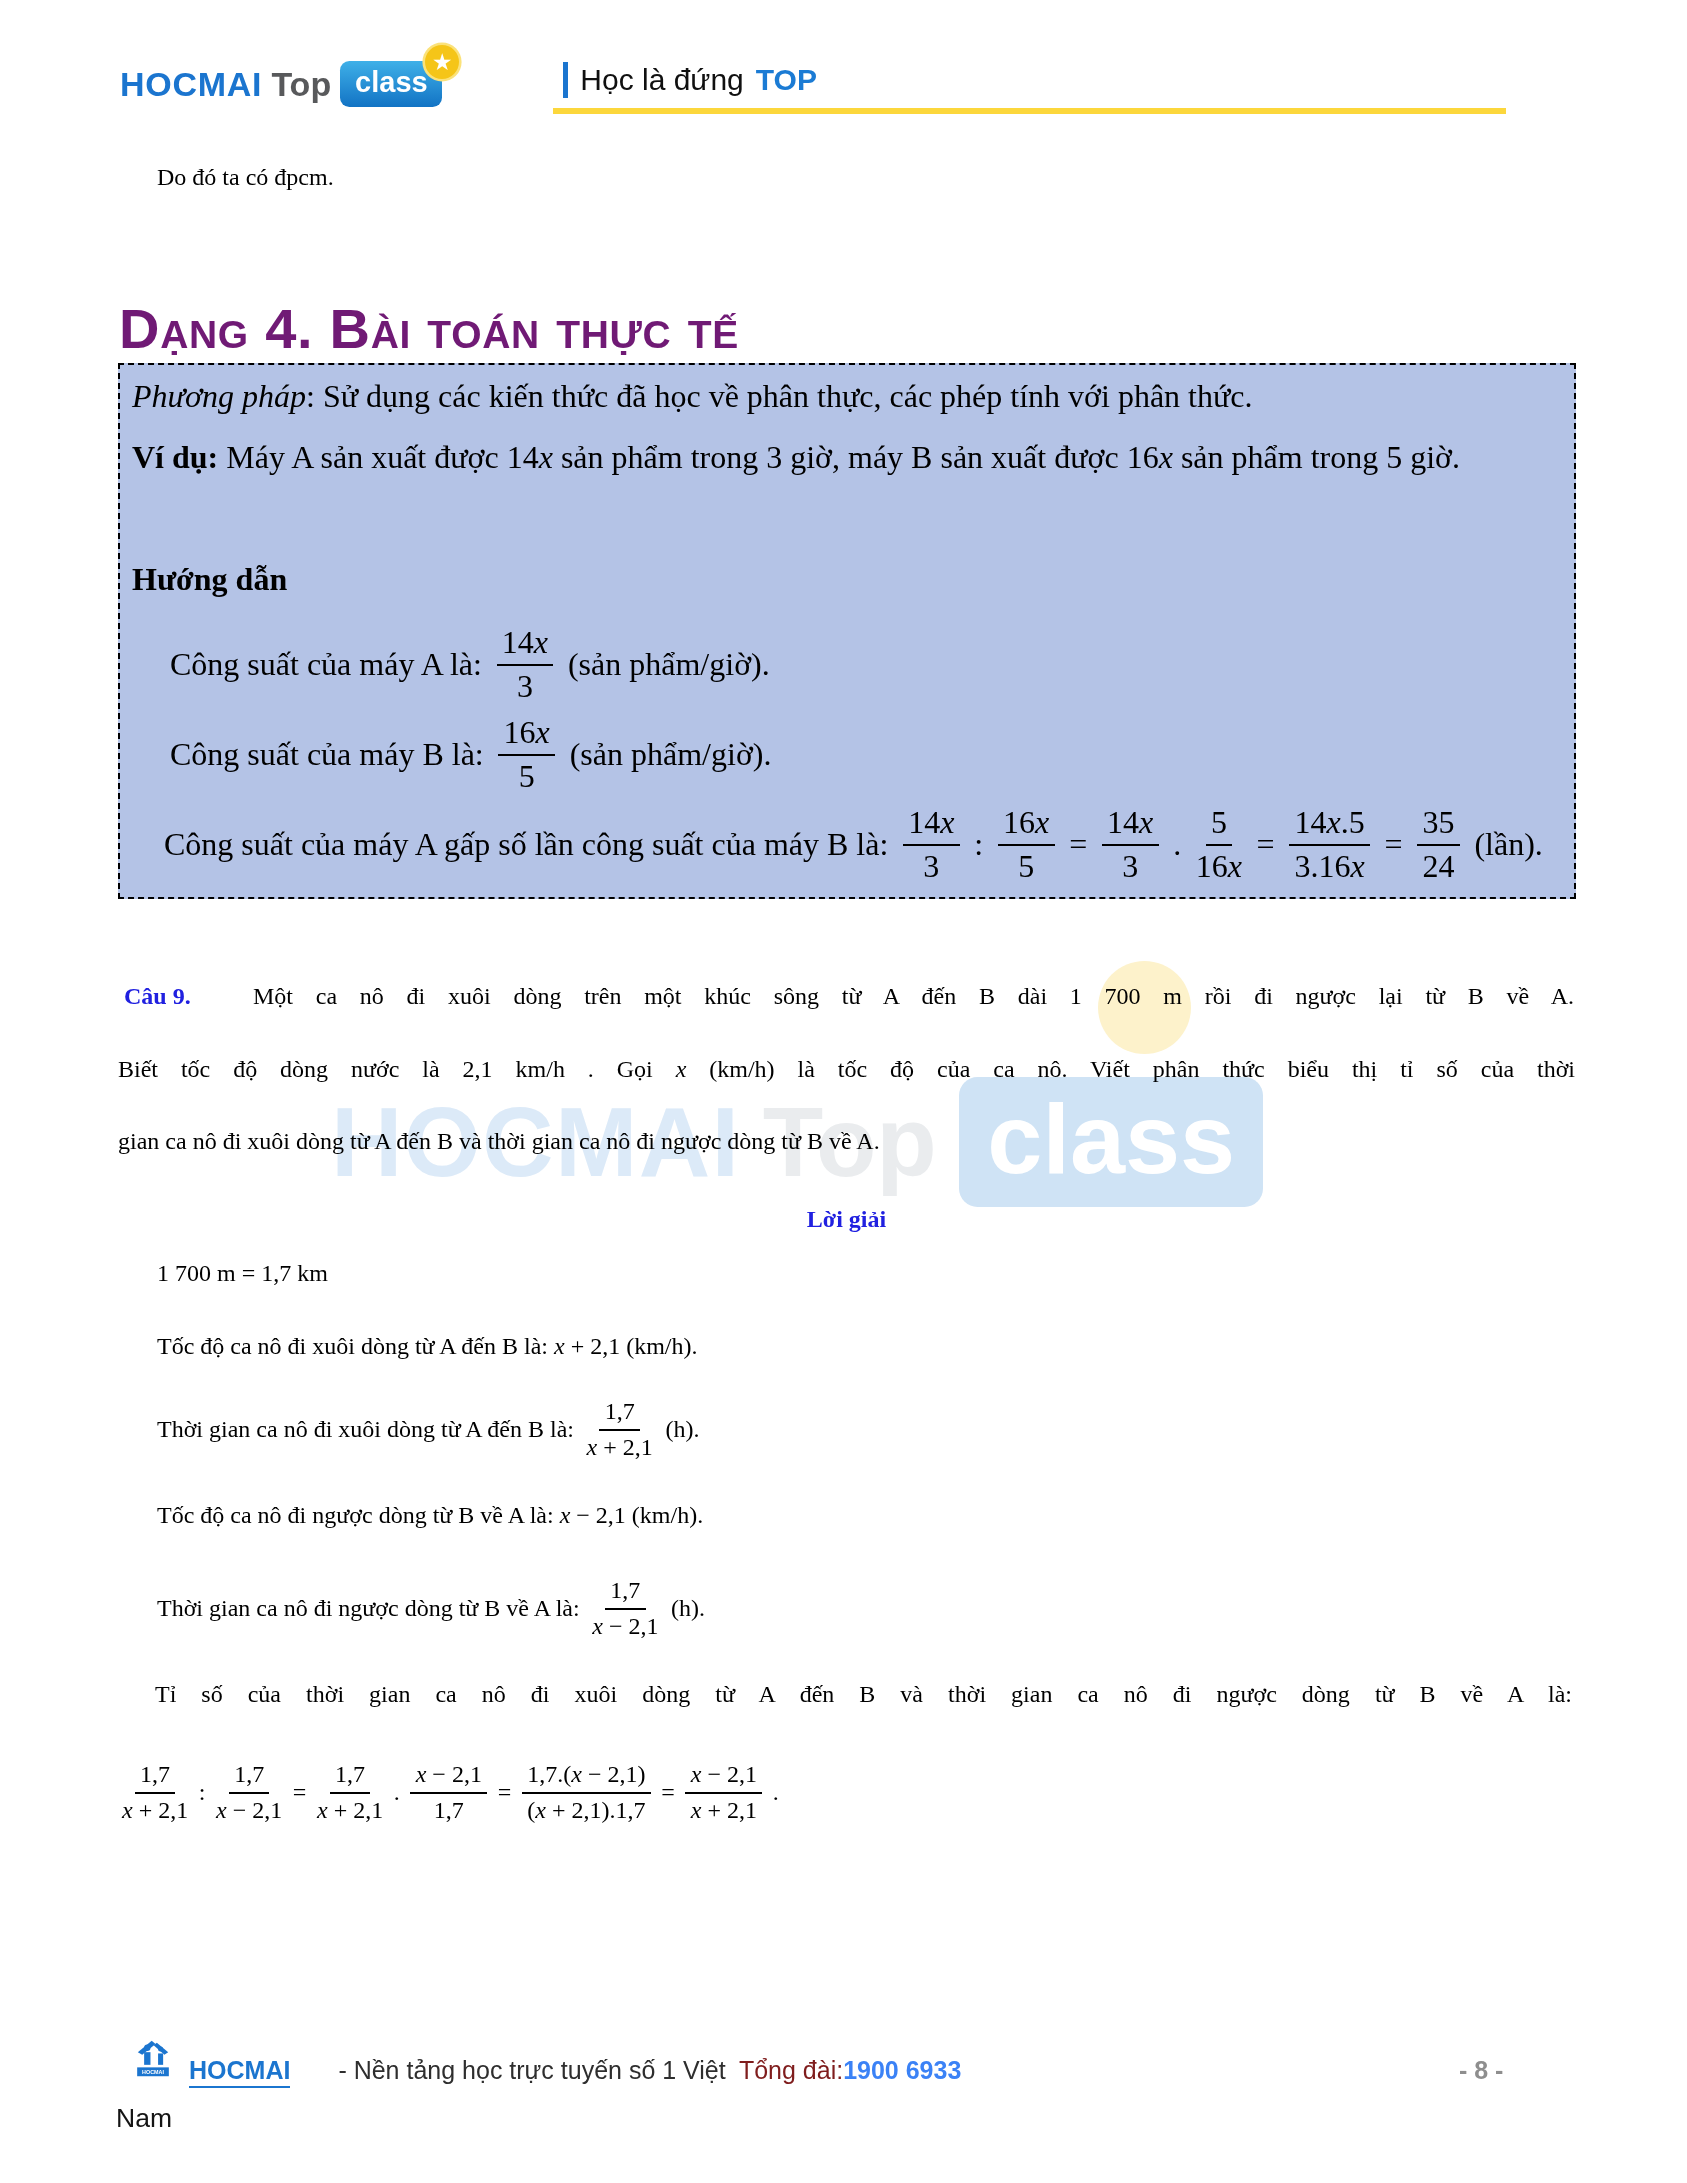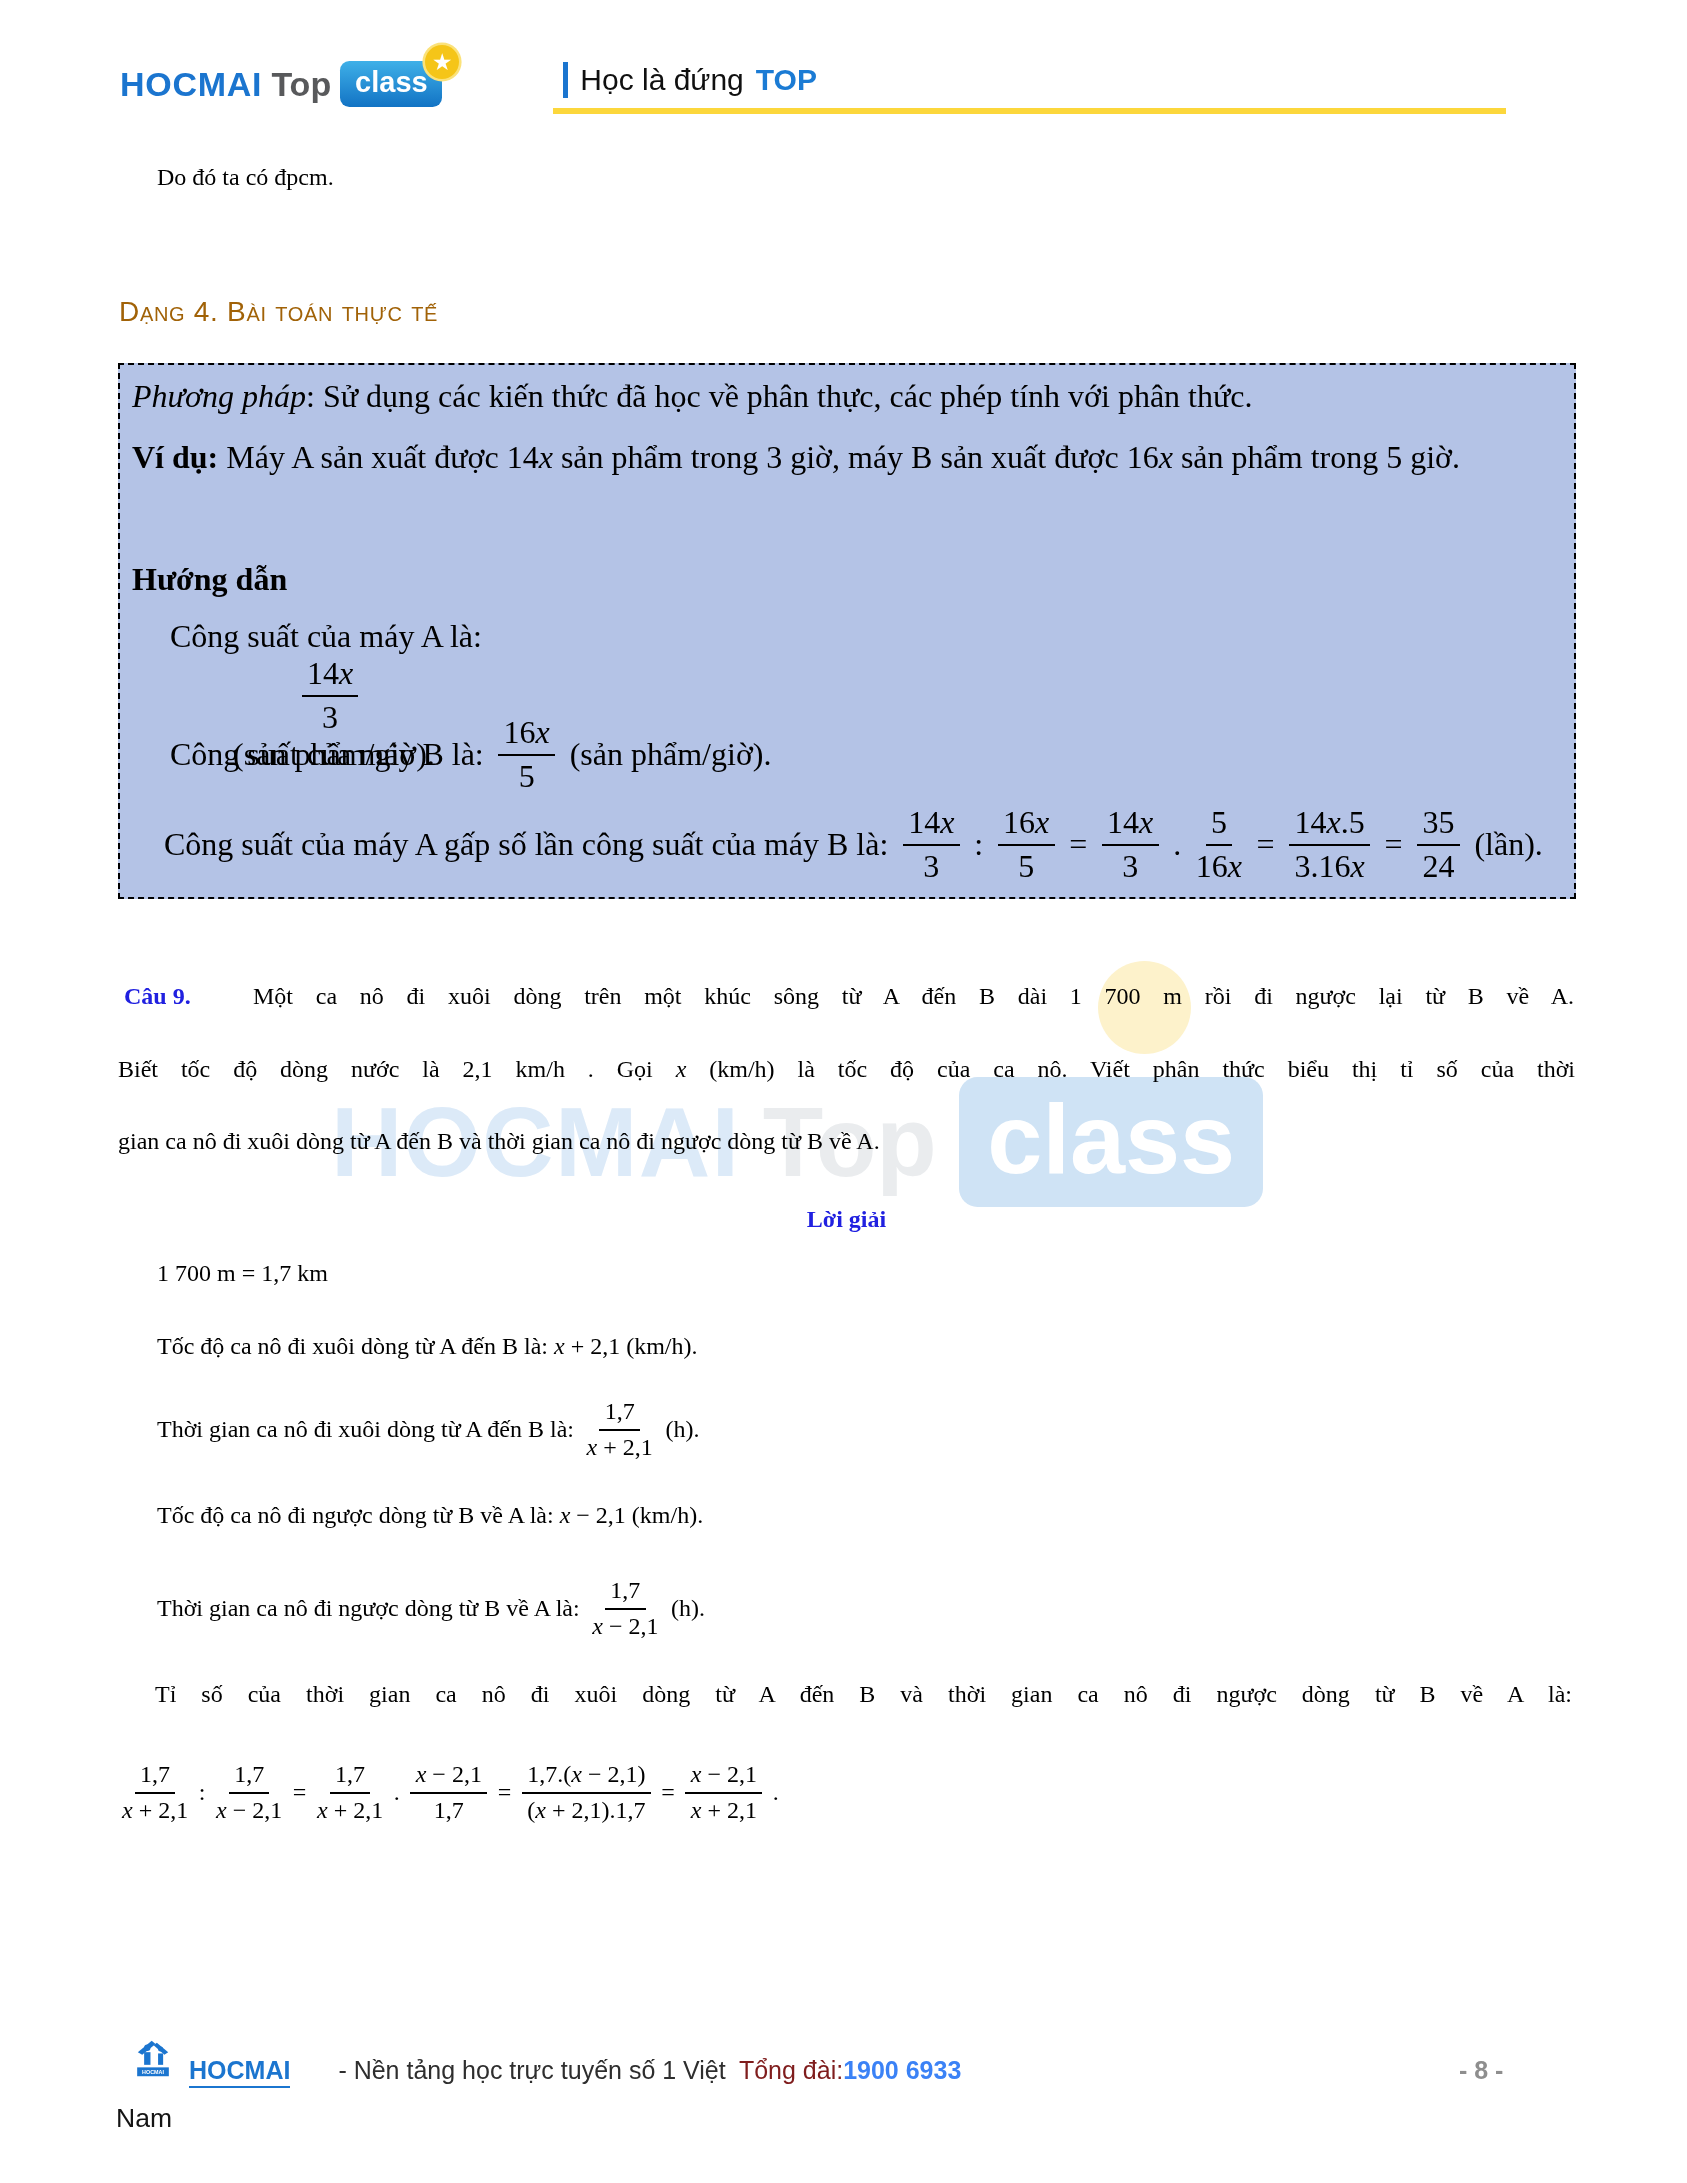--- a/index.html
+++ b/index.html
@@ -21,32 +21,32 @@
              border-radius:50%;display:flex;align-items:center;justify-content:center;
              color:#fff;font-size:20px;box-shadow:0 0 0 2.6px #fbe27a;}
   .tagline{left:563px;top:62px;display:flex;align-items:center;gap:12px;}
   .tag-bar{width:5.3px;height:36px;background:#1b75cf;}
   .tag-text{font-size:30px;color:#101010;font-weight:500;}
   .tag-top{font-size:30px;color:#1b7bd4;font-weight:bold;}
   .yellow-rule{left:553px;top:108px;width:953px;height:6px;background:#fcd73c;}
 
   
   .intro{left:157px;top:163px;}
-  .section-title{left:119px;top:296px;font-size:28px;font-weight:normal;color:#a16207;
+  .section-title{left:119px;top:296px;font-size:56px;font-weight:bold;color:#701a75;
                  font-variant:small-caps;letter-spacing:0.7px;}
 
   
   .method-box{left:118px;top:363px;width:1454px;height:532px;background:#b4c3e6;
               border:2.6px dashed #000;}
   .method-box .abs{font-size:32px;}
   .bx1{left:12px;top:13.2px;}
   .bx2{left:12px;top:74px;}
   .bx3{left:12px;top:135px;}
   .bx4{left:12px;top:196px;font-weight:bold;}
-  .bx5{left:50px;top:253px;height:93px;flex-direction:column;}
+  .bx5{left:50px;top:253px;height:93px;}
   .bx6{left:50px;top:343px;height:93px;}
   .bx7{left:44px;top:433px;height:93px;white-space:pre;}
 
   
   .mline{display:flex;align-items:center;white-space:pre;}
   .frac{display:flex;flex-direction:column;align-items:center;margin:0 6.6px;}
   .fn{border-bottom:2.6px solid #000;padding:0 5.3px 3.3px;}
   .fd{padding-top:2px;}
   .fop{margin:0 8px;}
   .formula{display:flex;align-items:center;}

